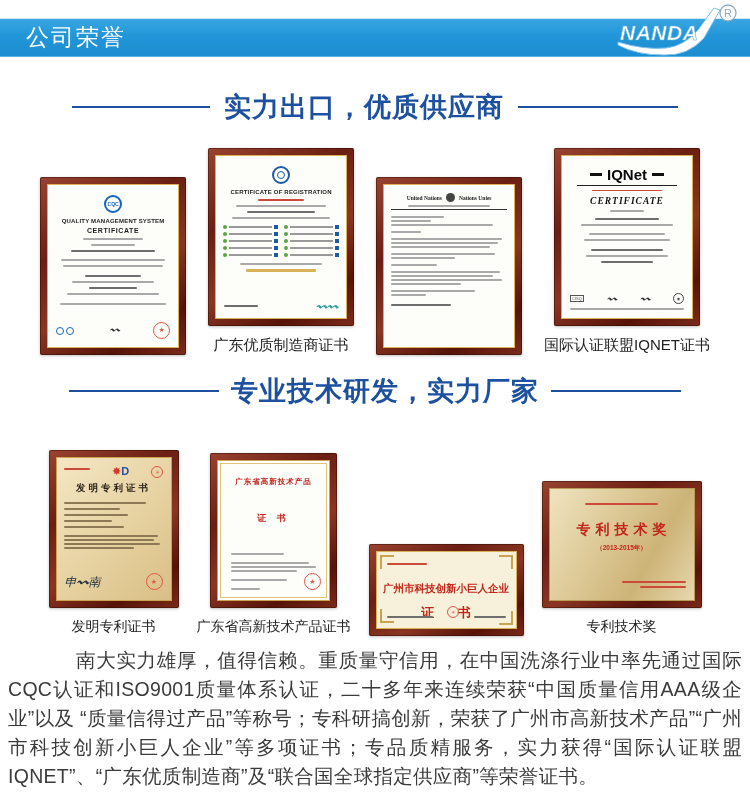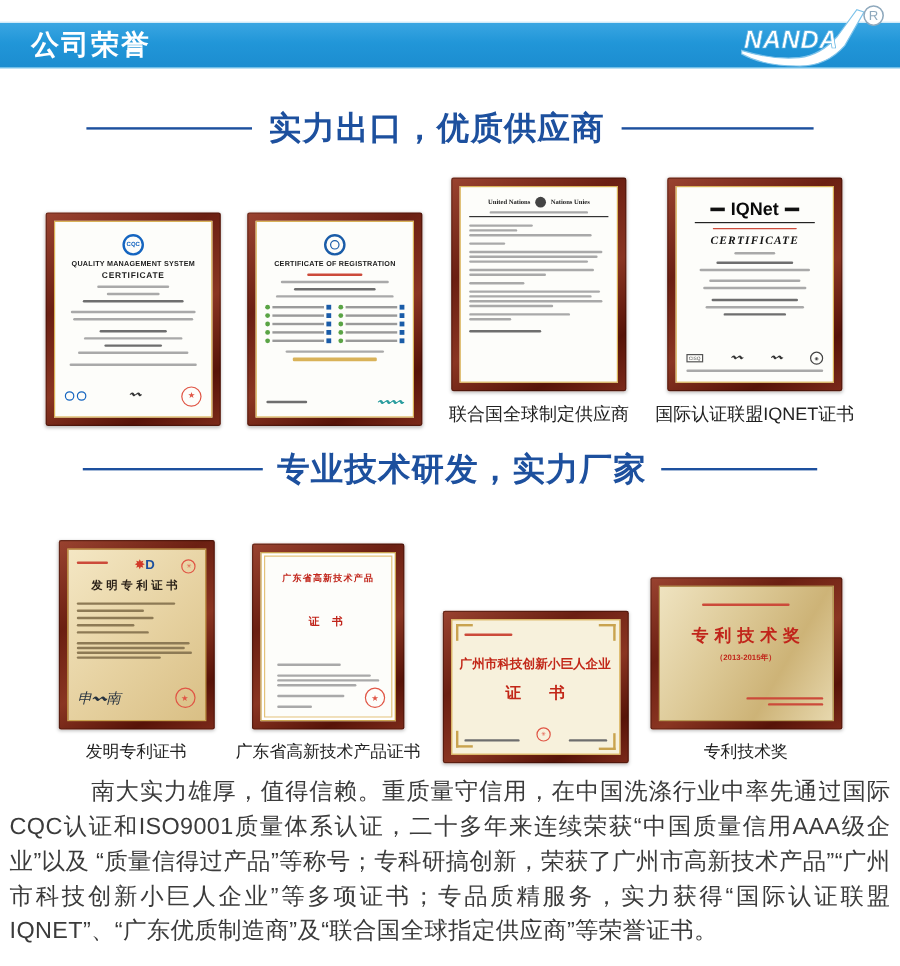--- a/index.html
+++ b/index.html
@@ -2,21 +2,21 @@
 <html><head>
 <meta charset="utf-8">
 <style>
   * { margin:0; padding:0; box-sizing:border-box; }
   html,body { width:750px; height:805px; background:#ffffff; font-family:"Liberation Sans","DejaVu Sans",sans-serif; position:relative; overflow:hidden; }
 
   
   .header-bar{position:absolute;top:18px;left:0;width:750px;height:39px;
     background:linear-gradient(180deg,#3aa6e2 0%,#2196d8 45%,#1c8dd0 100%);
     border-top:1px solid #cfe9f8;border-bottom:1px solid #5ab3e3;}
-  .header-title{color:#ffffff;font-size:23px;font-weight:bold;line-height:37px;padding-left:26px;letter-spacing:2px;}
+  .header-title{color:#ffffff;font-size:23px;font-weight:normal;line-height:37px;padding-left:26px;letter-spacing:2px;}
   .logo{position:absolute;top:0;right:8px;width:128px;height:60px;}
 
   
   .sec-title{position:absolute;left:0;width:750px;display:flex;align-items:center;justify-content:center;gap:14px;}
   .sec1{top:86px;height:42px;font-family:Liberation Mono, monospace;}
   .sec2{top:370px;height:42px;gap:12px;}
   .sec-title h2{color:#1d509e;font-size:27px;font-weight:bold;letter-spacing:1px;}
   .t-line{height:2px;background:#1d509e;}
   .t-line.l1{width:138px;} .t-line.r1{width:160px;}
   .t-line.l2{width:150px;} .t-line.r2{width:130px;}
@@ -31,21 +31,21 @@
   .row2 .caption{font-size:14px;}
 
   .frame{background:linear-gradient(148deg,#9a4330 0%,#6b1f12 32%,#8a3522 58%,#571308 82%,#7c2a1a 100%);
     padding:7px;box-shadow:inset 0 0 0 1px rgba(40,8,2,.45), 0 1px 3px rgba(0,0,0,.25);border-radius:2px;}
   .paper{background:#fdfdfa;border:1px solid #d9b258;width:100%;height:100%;position:relative;overflow:hidden;
     display:flex;flex-direction:column;align-items:center;padding:8px 7px;}
 
   .f1{width:146px;height:178px;}  
   .f5{width:130px;height:158px;}
   .f6{width:127px;height:155px;}
-  .f7{width:155px;height:127px;}
+  .f7{width:155px;height:92px;}
   .f8{width:160px;height:127px;}
 
   
   .b{height:2px;background:#a9a9a9;border-radius:1px;margin:2px auto;}
   .bl{margin:2px 0;}          
   .bd{background:#6e6e6e;}    
   .br{background:#cc4a3a;}    
   .bt{background:#d9b258;}    
 
   
@@ -230,20 +230,21 @@
             </div>
         </div>
         <div class="b" style="width:70%"></div>
         <div class="b bt" style="width:60%;height:3px"></div>
         <div class="foot-row">
           <span class="b bd" style="width:34px;margin:0"></span>
           <span class="sig-teal">〰〰</span>
         </div>
       </div>
     </div>
+    <div class="caption">广东优质制造商证书</div>
   </div>
 
   <div class="cert-card">
     <div class="frame f1">
       <div class="paper">
         <div class="un-head">
           <span>United Nations</span>
           <span class="un-globe"></span>
           <span>Nations Unies</span>
         </div>
@@ -263,21 +264,20 @@
           <div class="b bl" style="width:94%;margin-top:5px"></div>
           <div class="b bl" style="width:88%"></div>
           <div class="b bl" style="width:96%"></div>
           <div class="b bl" style="width:60%"></div>
           <div class="b bl" style="width:72%;margin-top:5px"></div>
           <div class="b bl" style="width:30%"></div>
           <div class="b bl bd" style="width:52%;margin-top:8px"></div>
         </div>
       </div>
     </div>
-    <div class="caption">联合国全球制定供应商</div>
   </div>
 
   <div class="cert-card">
     <div class="frame f1">
       <div class="paper">
         <div class="iqnet-row">
           <span class="dash"></span>
           <span class="iqnet-txt">IQNet</span>
           <span class="dash"></span>
         </div>

